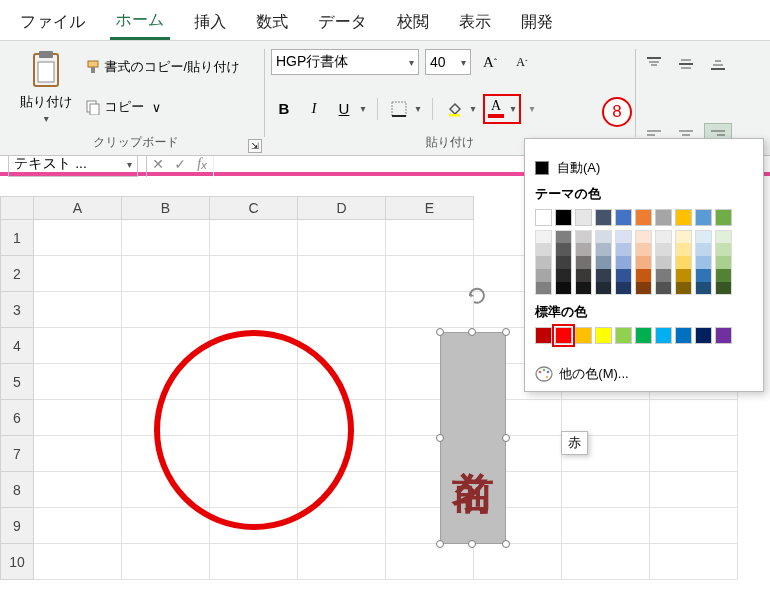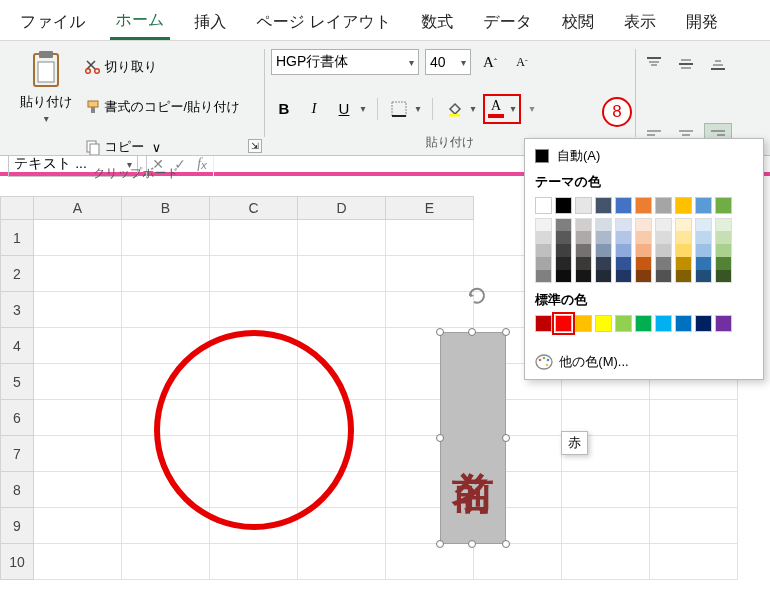--- a/index.html
+++ b/index.html
@@ -64,21 +64,21 @@
 
 
 .big-circle { position:absolute; top:330px; left:154px; width:200px; height:200px; border:6px solid #e60000; border-radius:50%; z-index:20; }
 .textbox { position:absolute; top:332px; left:440px; width:66px; height:212px; background:#bfbfbf; display:flex; align-items:center; justify-content:center; z-index:15; border:1px solid #a0a0a0; }
 .textbox-text { writing-mode: vertical-rl; font-size:42px; color:#8b2d2d; font-family:"HGP行書体","Yu Mincho",serif; font-weight:600; }
 .handle { position:absolute; width:8px; height:8px; background:#fff; border:1px solid #7a7a7a; border-radius:50%; z-index:16; }
 .rotate-handle { position:absolute; top:285px; left:466px; width:22px; height:22px; z-index:17; color:#888; }
 
 
 .picker { position:absolute; top:138px; left:524px; width:240px; background:#fff; border:1px solid #b9b9b9; box-shadow:3px 3px 8px rgba(0,0,0,.2); z-index:50; font-size:13px; }
-.picker .sec { padding:8px 10px; }
+.picker .sec { padding:8px 10px;margin-top:12px; }
 .picker .auto-row { display:flex; align-items:center; gap:8px; cursor:pointer; }
 .sw { width:14px; height:14px; border:1px solid #888; display:inline-block; }
 .picker h4 { font-size:13px; font-weight:600; padding:0 10px 4px; }
 .swatch-row { display:flex; gap:3px; padding:2px 10px; }
 .swatch { width:17px; height:17px; border:1px solid #ccc; cursor:pointer; }
 .long-cols { display:flex; gap:3px; padding:2px 10px 8px; }
 .long-col { width:17px; display:flex; flex-direction:column; gap:0; }
 .long-col div { width:17px; height:13px; border-left:1px solid #ddd; border-right:1px solid #ddd; }
 .long-col div:first-child { border-top:1px solid #ddd; }
 .long-col div:last-child { border-bottom:1px solid #ddd; }
@@ -88,21 +88,20 @@
 
 svg { display:block; }
 </style>
 </head>
 <body>
 
 <div class="ribbon-tabs">
   <div class="tab">ファイル</div>
   <div class="tab active">ホーム</div>
   <div class="tab">挿入</div>
-  <div class="tab">ページ レイアウト</div>
   <div class="tab">数式</div>
   <div class="tab">データ</div>
   <div class="tab">校閲</div>
   <div class="tab">表示</div>
   <div class="tab">開発</div>
 </div>
 
 <div class="ribbon">
 
   <div class="group" style="width:256px">
@@ -110,28 +109,20 @@
       <div class="paste-main">
         <svg width="34" height="42" viewBox="0 0 34 42">
             <rect x="5" y="5" width="24" height="32" rx="2" fill="none" stroke="#a47034" stroke-width="2"></rect>
             <rect x="10" y="2" width="14" height="7" rx="1" fill="#808080"></rect>
             <rect x="9" y="13" width="16" height="20" fill="#fff" stroke="#888"></rect>
           </svg>
         <span class="paste-label">貼り付け</span>
         <span class="chev">▾</span>
       </div>
       <div class="cut-items">
-        <div class="row">
-          <svg width="16" height="16" viewBox="0 0 16 16">
-              <path d="M2 2 L10 10 M10 2 L2 10" stroke="#444" stroke-width="1.5" fill="none"></path>
-              <circle cx="3" cy="12" r="2.3" fill="none" stroke="#d04020" stroke-width="1.5"></circle>
-              <circle cx="12" cy="12" r="2.3" fill="none" stroke="#d04020" stroke-width="1.5"></circle>
-            </svg>
-          <span>切り取り</span>
-        </div>
         <div class="row">
           <svg width="16" height="16" viewBox="0 0 16 16">
               <rect x="3" y="2" width="10" height="6" fill="#f7c873" stroke="#a07030"></rect>
               <rect x="6" y="8" width="4" height="6" fill="#888"></rect>
             </svg>
           <span>書式のコピー/貼り付け</span>
         </div>
         <div class="row">
           <svg width="16" height="16" viewBox="0 0 16 16">
               <rect x="2" y="2" width="9" height="11" fill="#fff" stroke="#888"></rect>

